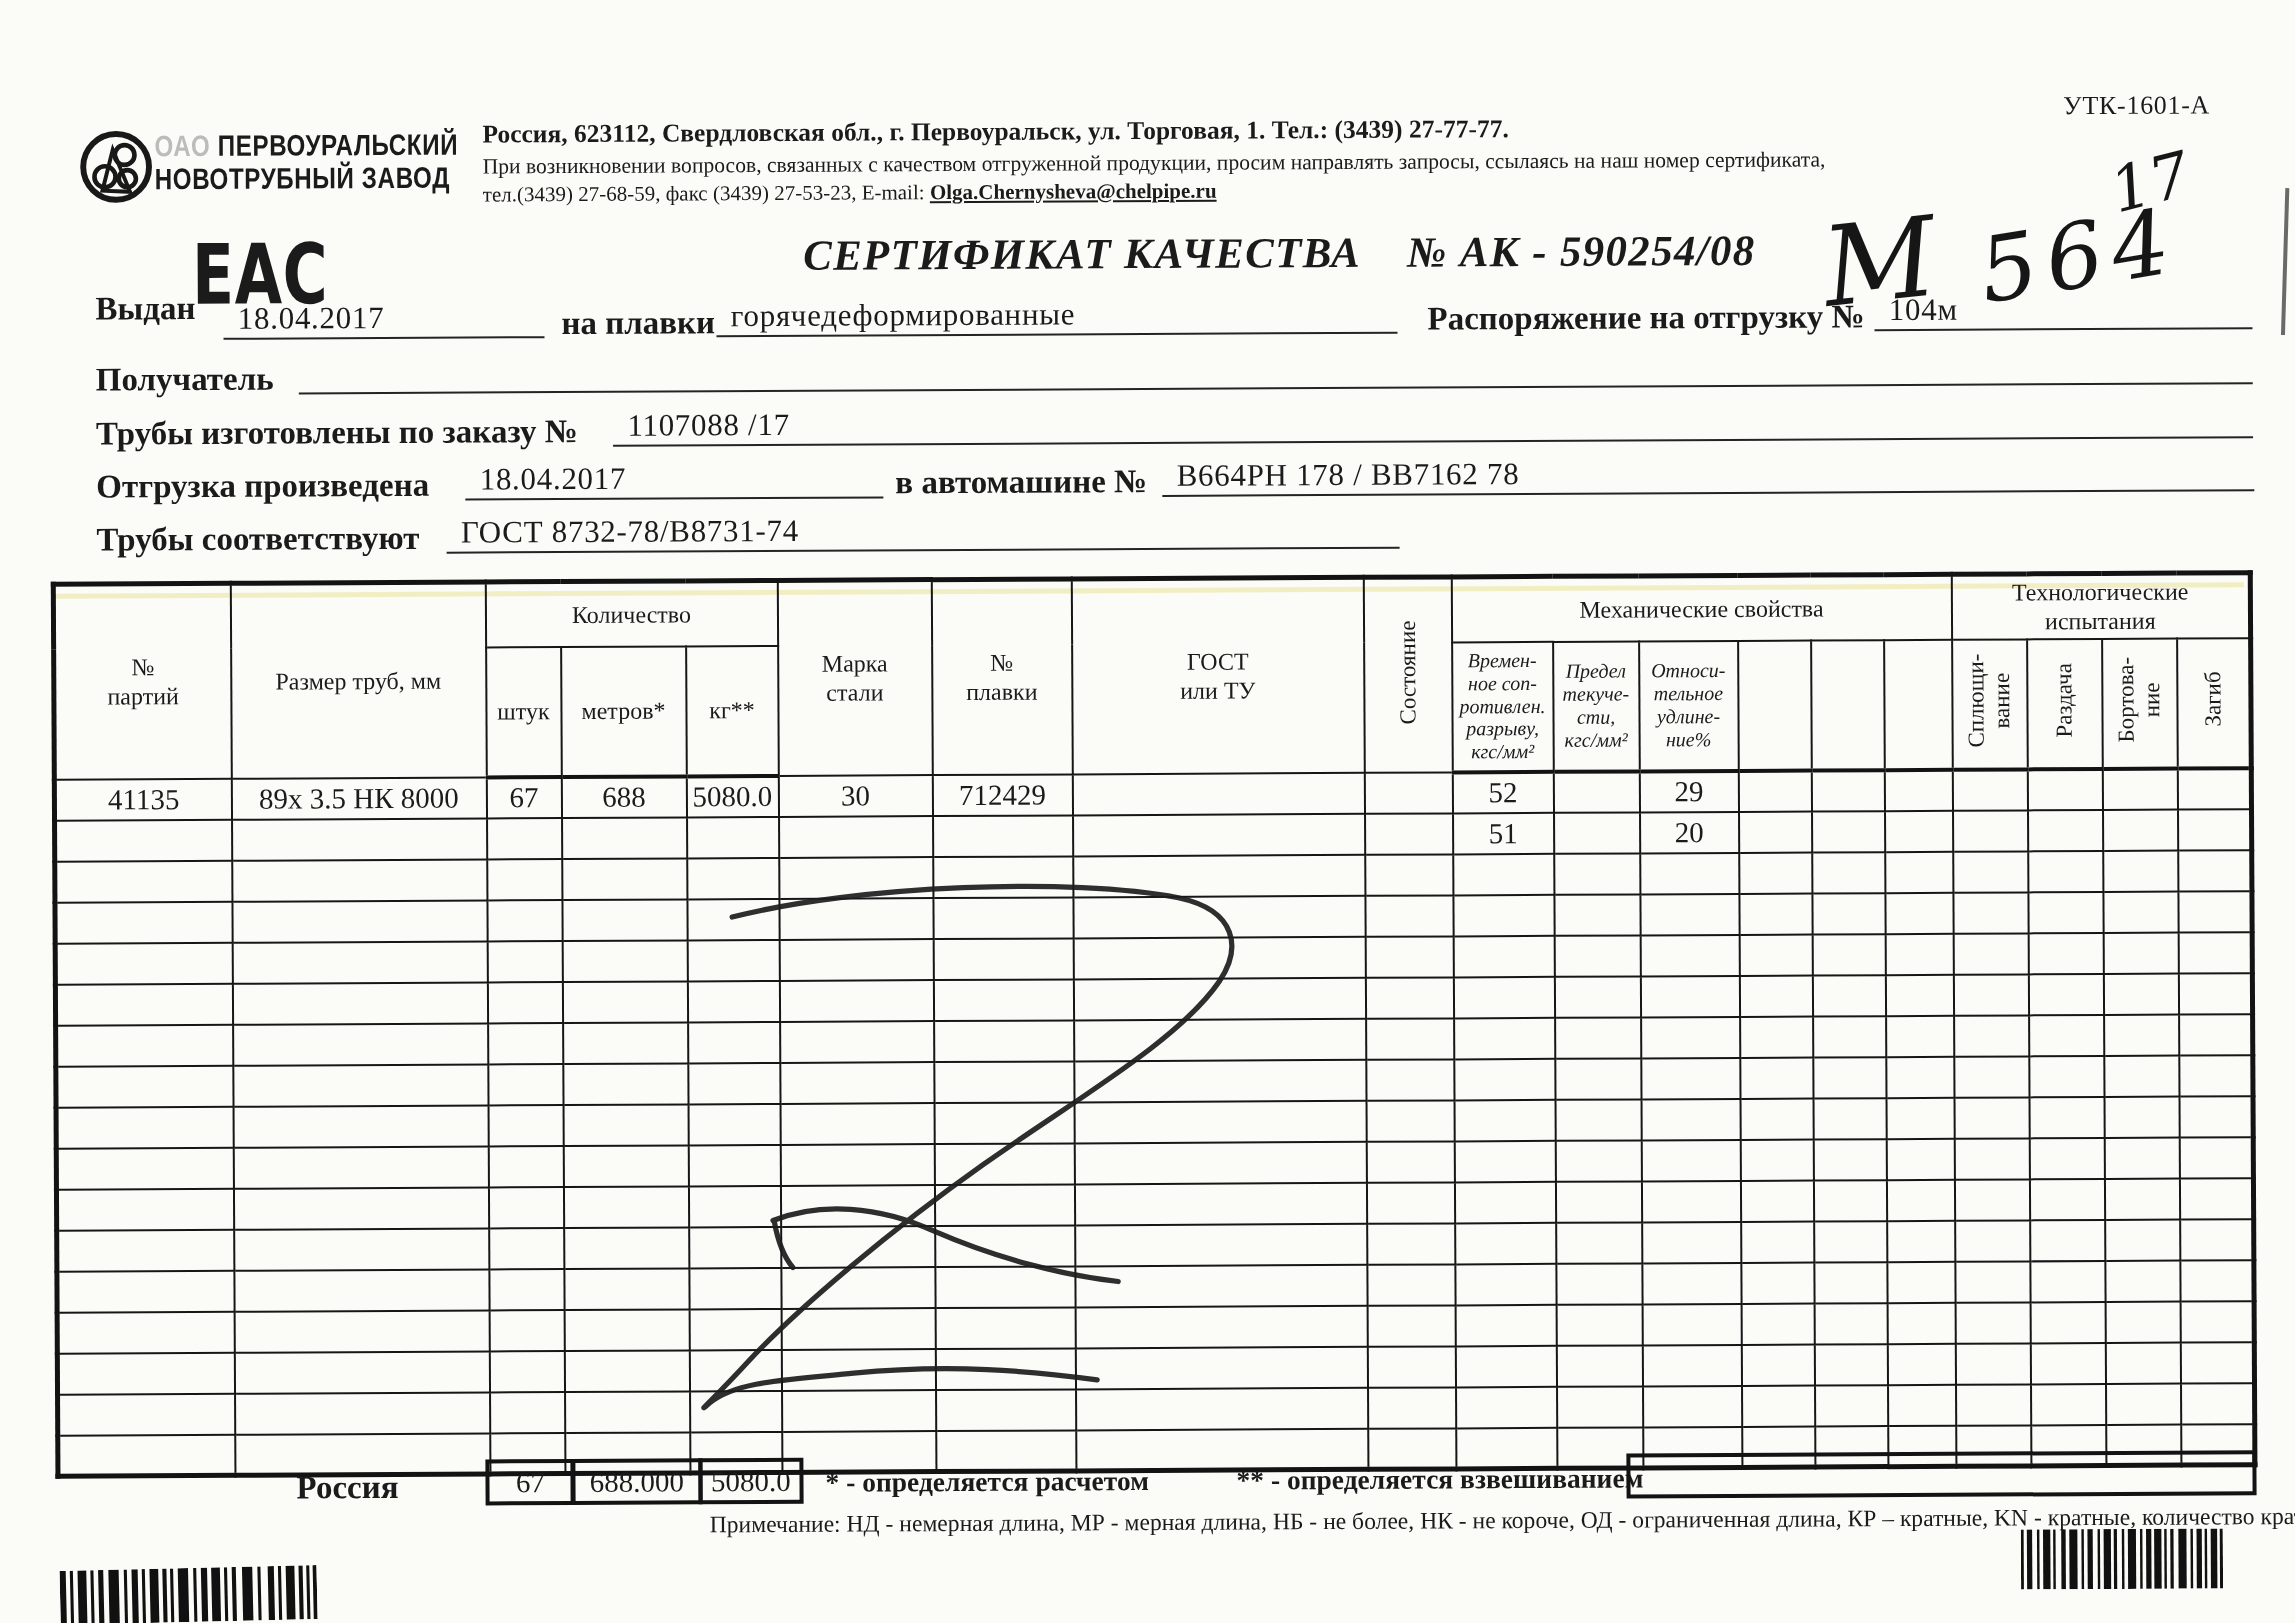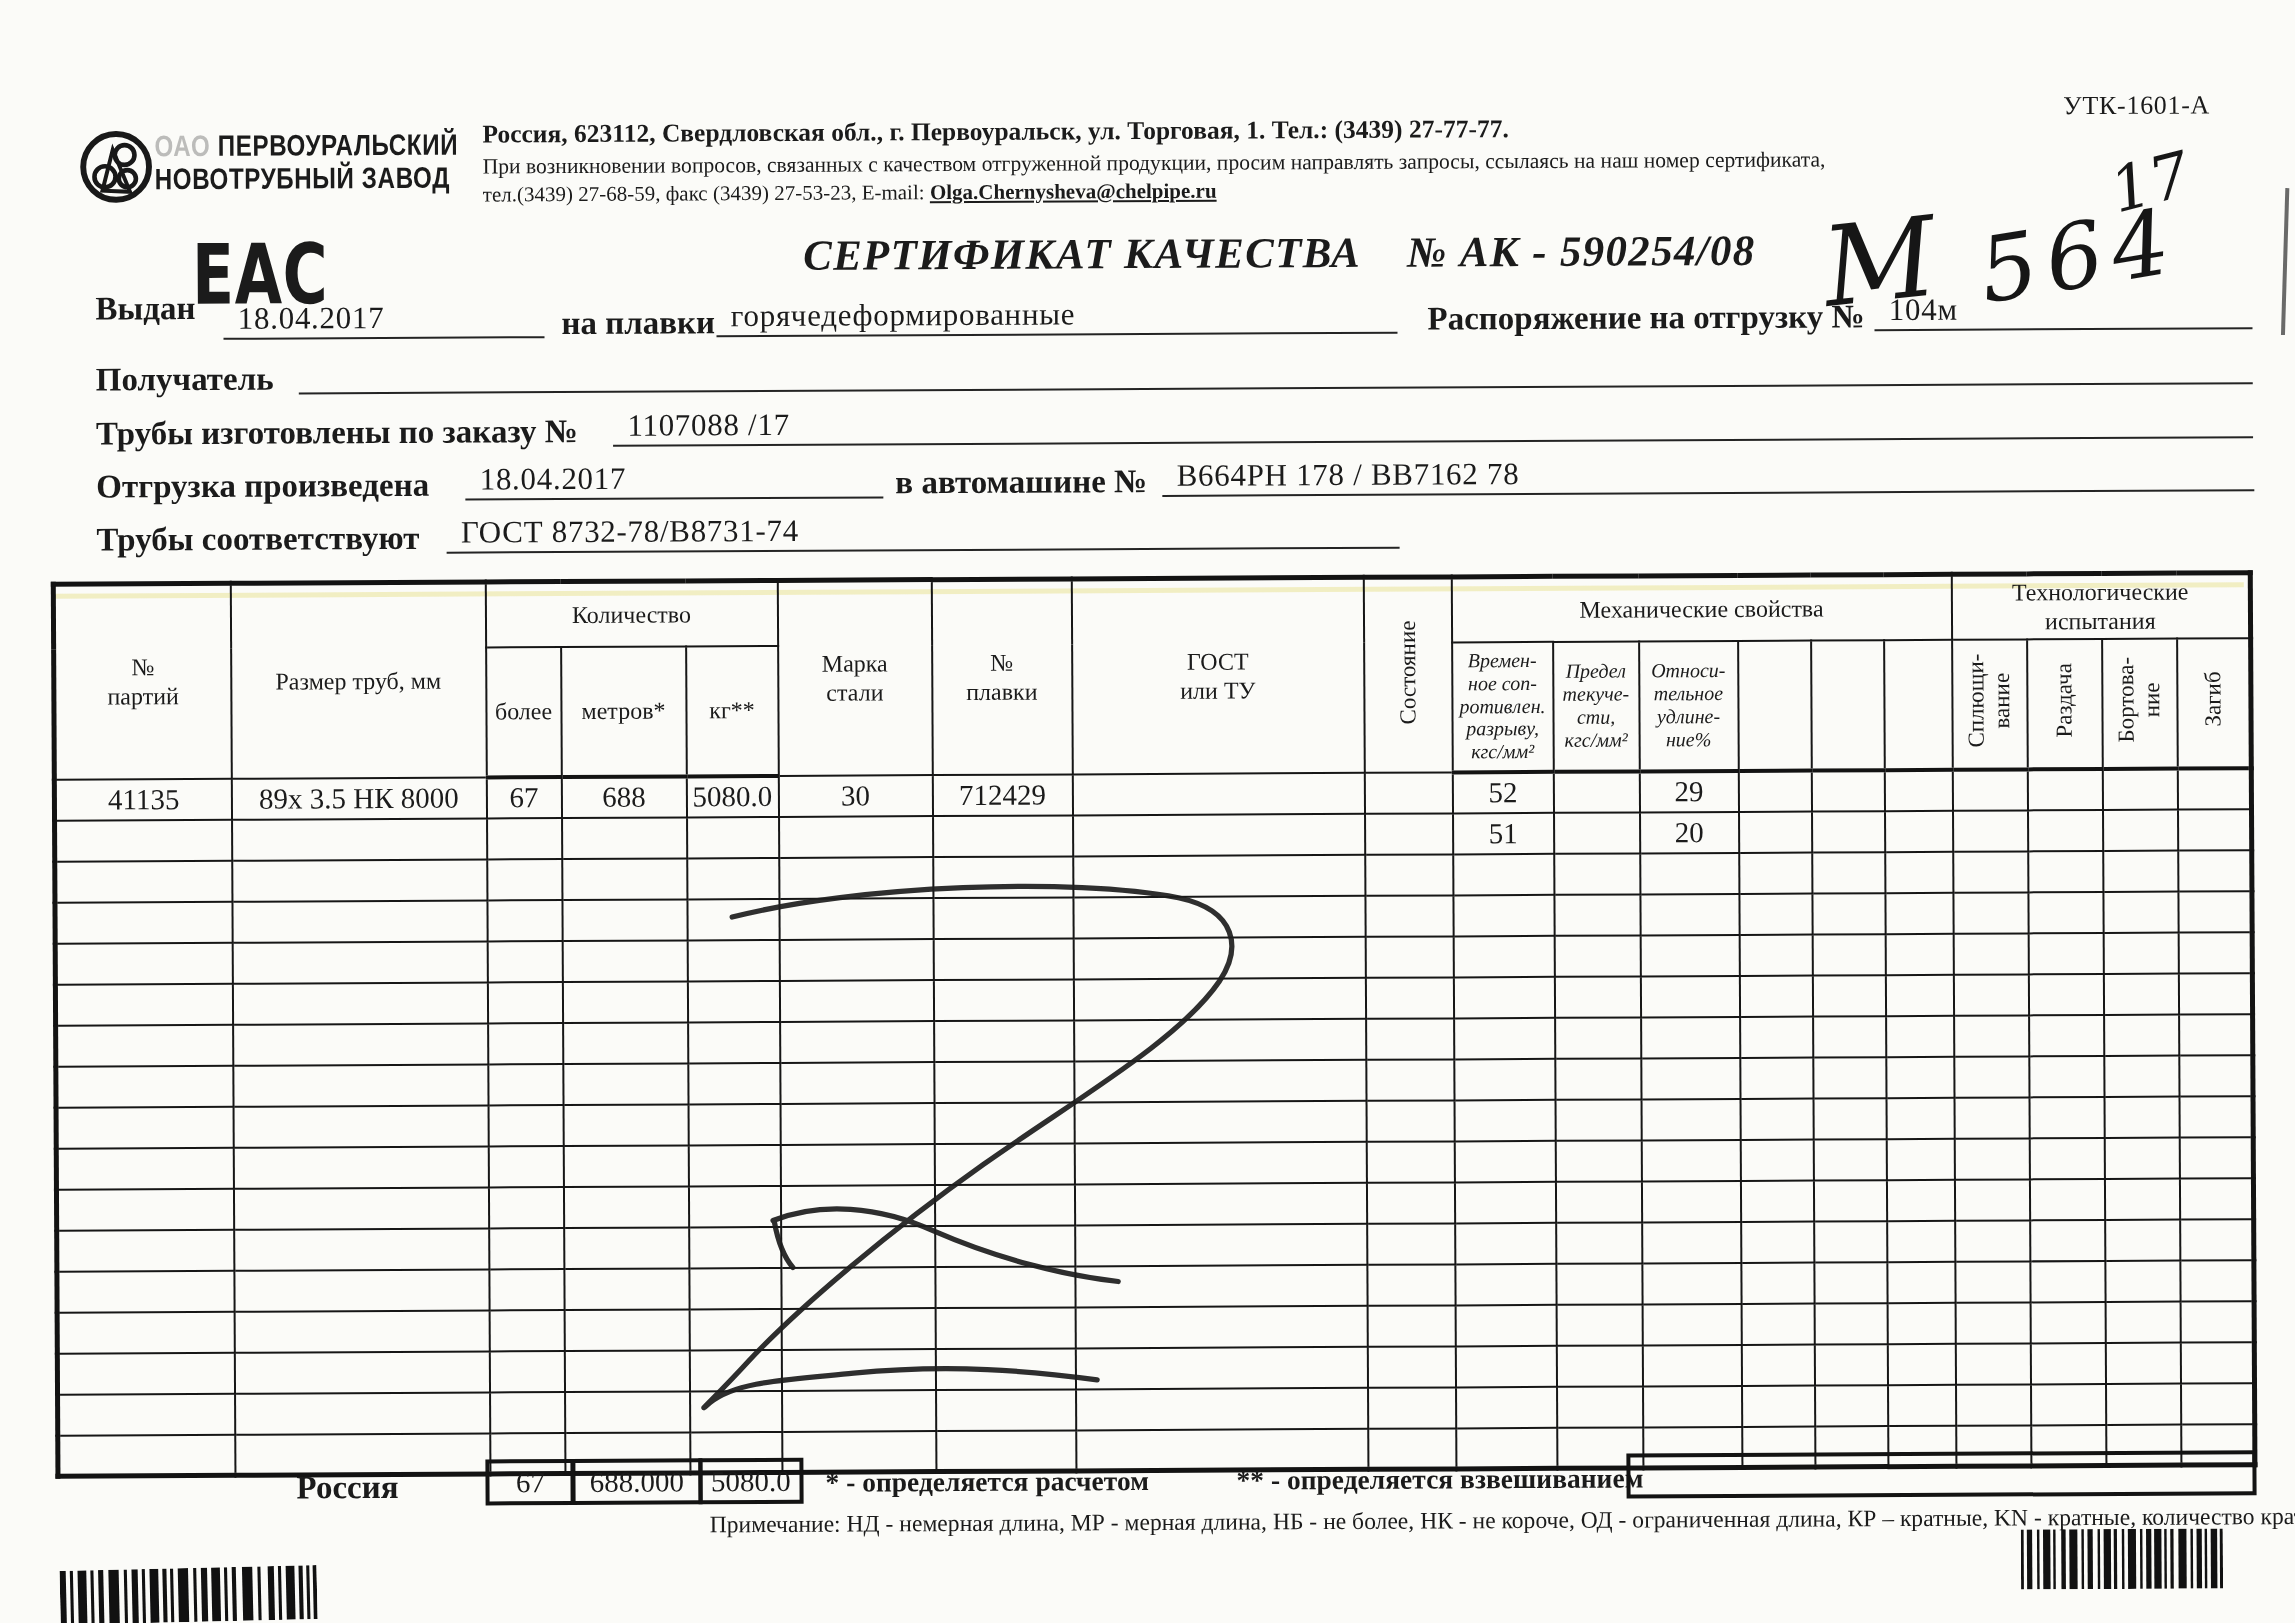--- a/index.html
+++ b/index.html
@@ -163,21 +163,21 @@
         <th rowspan="2">№
 плавки</th>
         <th rowspan="2">ГОСТ
 или ТУ</th>
         <th rowspan="2"><span class="vert">Состояние</span></th>
         <th colspan="6">Механические свойства</th>
         <th colspan="4">Технологические
 испытания</th>
       </tr>
       <tr class="h2">
-        <th>более</th>
+        <th>штук</th>
         <th>метров*</th>
         <th>кг**</th>
         <th class="mech">Времен-
 ное соп-
 ротивлен.
 разрыву,
 кгс/мм²</th>
         <th class="mech">Предел
 текуче-
 сти,

